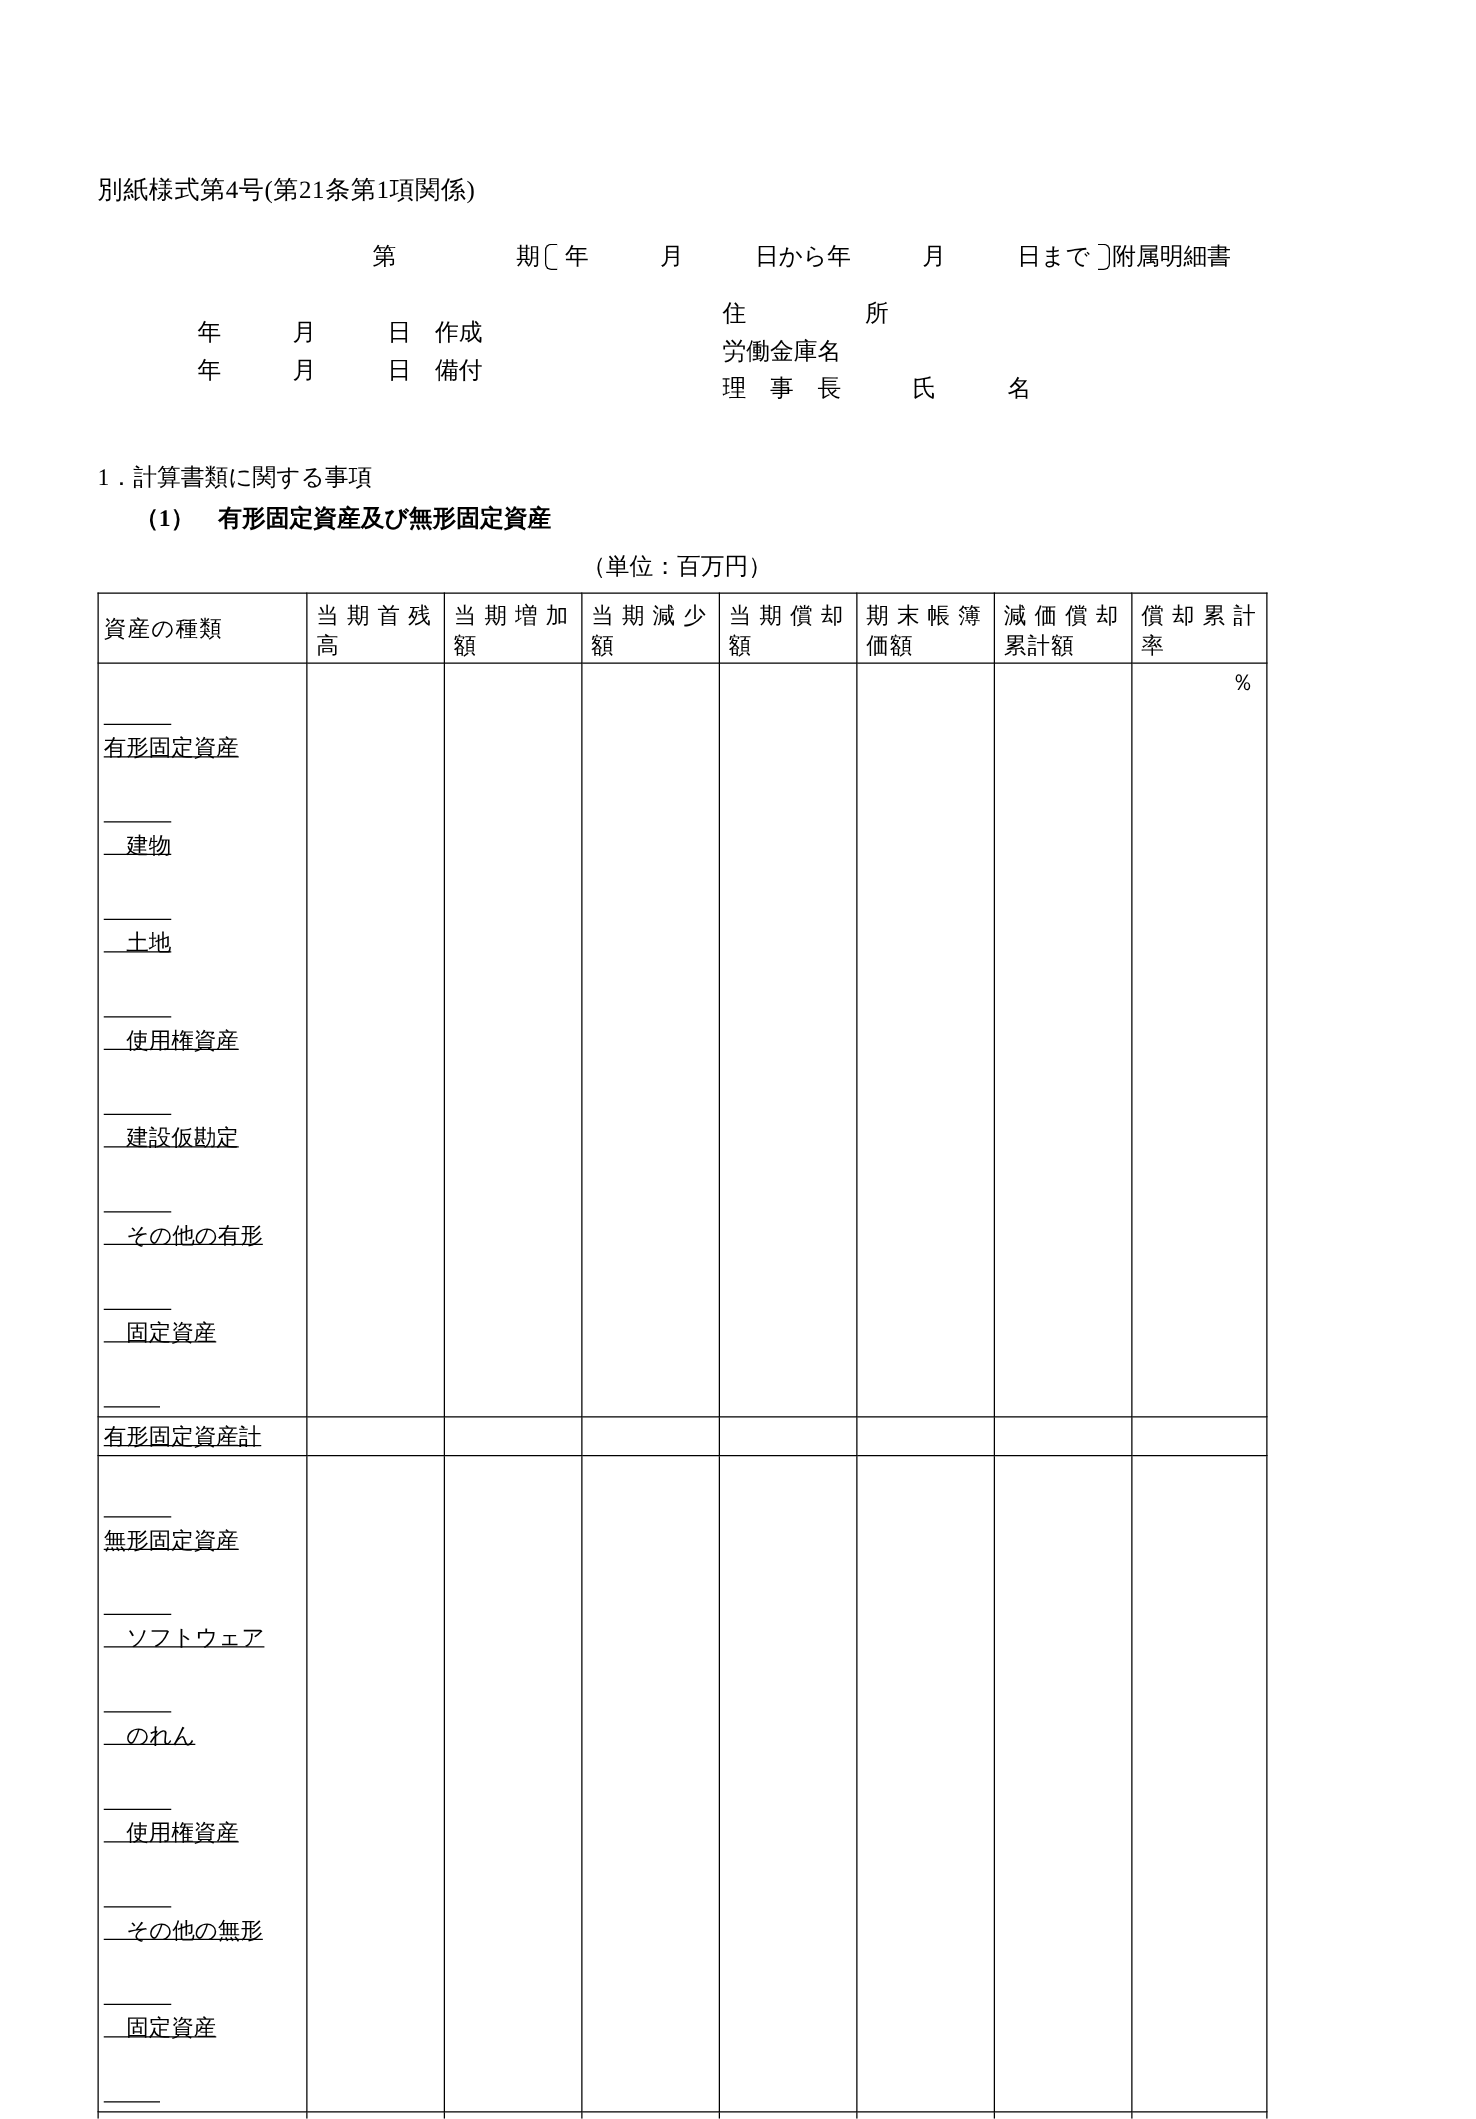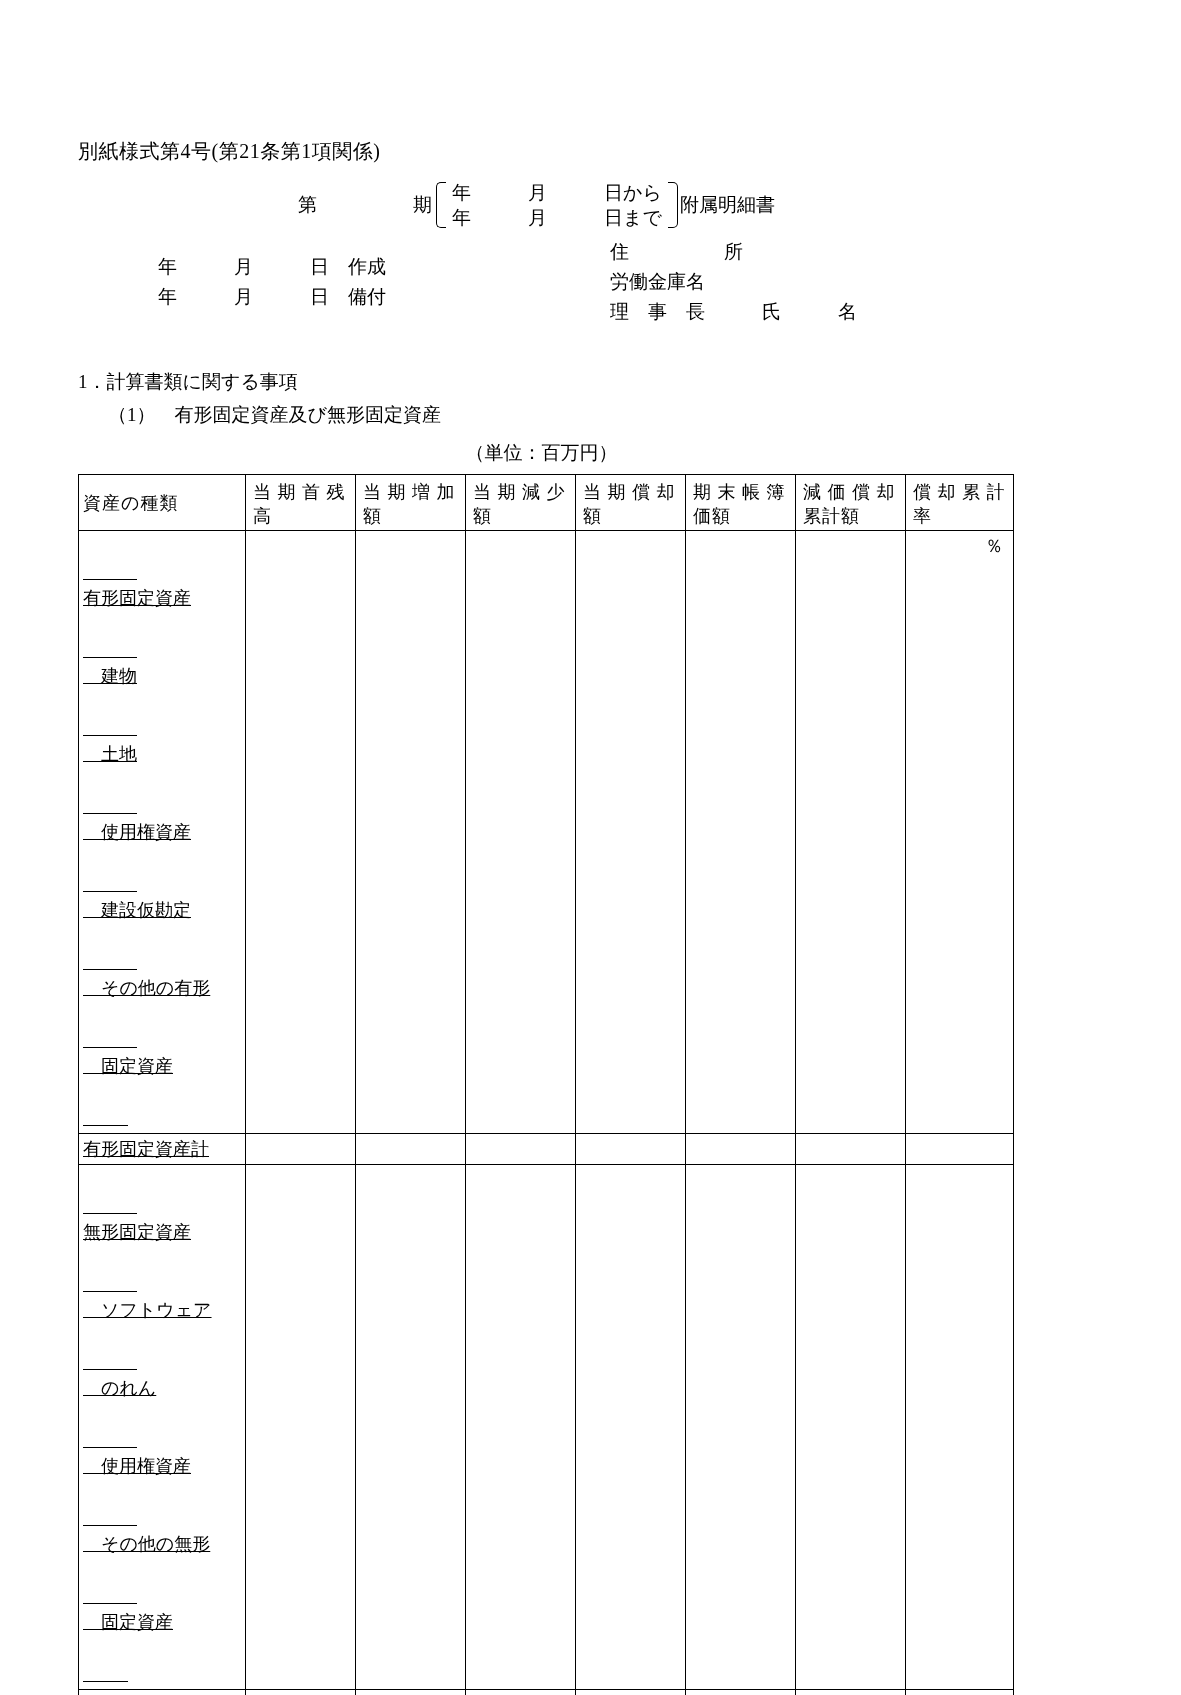--- a/index.html
+++ b/index.html
@@ -50,52 +50,52 @@
     top: 2px;
     bottom: 2px;
     width: 9px;
     border-top: 1.3px solid #000;
     border-bottom: 1.3px solid #000;
   }
   .brace .bar.left  { left: 0;  border-left: 1.3px solid #000; border-radius: 5px 0 0 5px; }
   .brace .bar.right { right: 0; border-right: 1.3px solid #000; border-radius: 0 5px 5px 0; }
   .brace-inner {
     display: flex;
-    flex-direction: column;
     justify-content: flex-start;
     padding: 0 6px;
     font-family: Liberation Serif, serif;
   }
   .brace-inner > div { line-height: 25px; white-space: pre; }
   .title-tail { margin-left: 2px; }
 
   .meta-row {
     display: flex;
     margin-top: 6px;
     font-size: 19px;
     align-items: center;
   }
   .meta-left {
     margin-left: 80px;
     width: 420px;
   }
   .meta-left > div { line-height: 30px; white-space: pre; }
-  .meta-right > div { line-height: 30px; white-space: pre; margin-left: 32px; }
+  .meta-right > div { line-height: 30px; white-space: pre; }
 
   
   .sec1 {
     margin-top: 42px;
     font-size: 19px;
     white-space: pre;
   }
   .sec2 {
     margin-top: 7px;
     margin-left: 30px;
     font-size: 19px;
     white-space: pre;
+    font-weight: bold;
   }
   .unit-line {
     text-align: center;
     font-size: 19px;
     margin-top: 12px;
     margin-bottom: 8px;
     padding-right: 8px;
     white-space: pre;
   }
 

